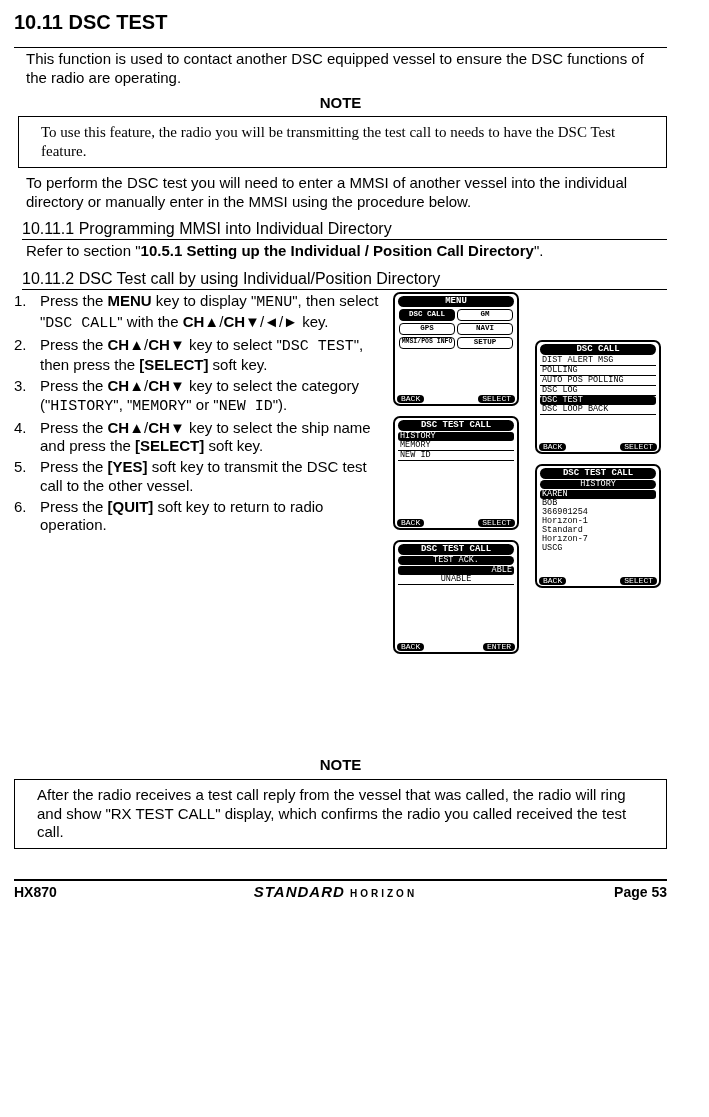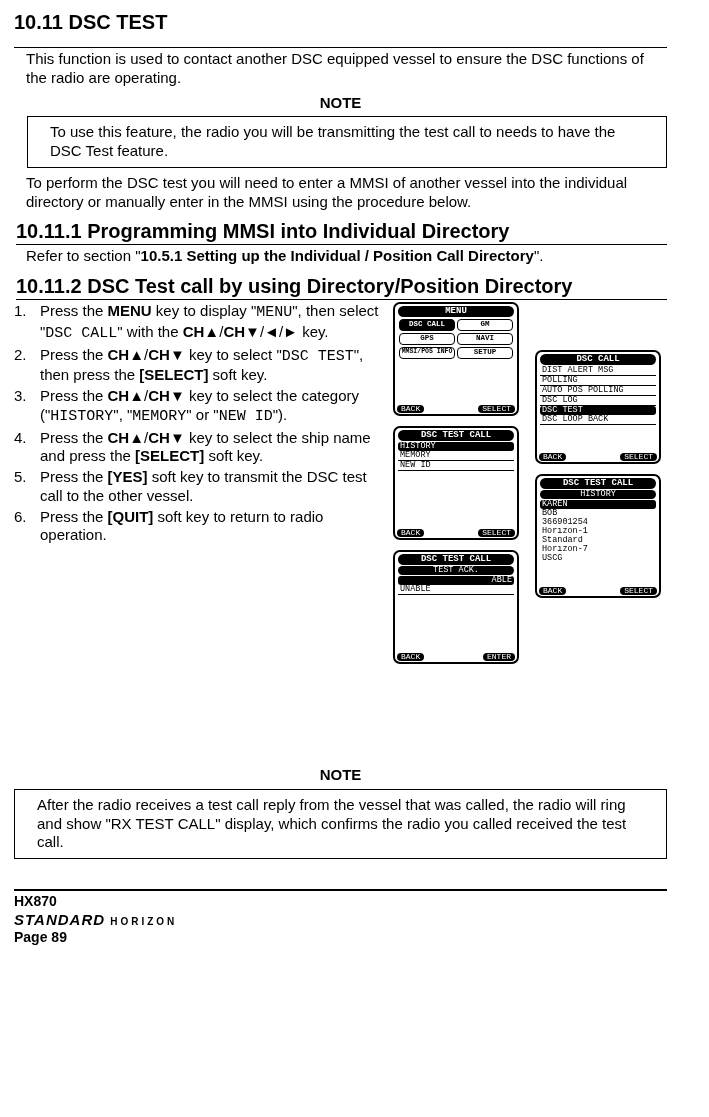--- a/index.html
+++ b/index.html
@@ -13,40 +13,41 @@
     line-height: 1.25;
   }
   .section-heading {
     font-size: 20px;
     font-weight: bold;
     border-bottom: 1px solid #000;
     margin: 0 0 2px 0;
     padding-bottom: 12px;
   }
   .sub-heading {
-    font-size: 20px;
-    font-weight: bold;
+    font-size: 16px;
+    font-weight: normal;
     border-bottom: 1px solid #000;
-    margin: 8px 0 2px 2px;
+    margin: 8px 0 2px 8px;
   }
   .para {
     font-size: 15px;
     margin: 2px 0 6px 12px;
   }
   .center-bold {
     text-align: center;
     font-weight: bold;
     font-size: 15px;
     margin: 4px 0 4px 0;
   }
   .note-box {
     border: 1.5px solid #000;
     padding: 6px 22px;
     font-size: 15px;
-    margin: 0 0 6px 13px;
+    margin: 0 0 6px 4px;
+    font-family: Liberation Serif, serif;
   }
   .content-row {
     display: flex;
     align-items: flex-start;
   }
   .steps-col {
     flex: 1 1 auto;
     padding-right: 8px;
   }
   .screens-col {
@@ -192,25 +193,24 @@
     font-size: 8px;
     padding: 1px 0;
   }
 
   
   .footer-line {
     border-top: 2px solid #000;
     margin-top: 30px;
     display: flex;
     justify-content: space-between;
-    align-items: flex-start;
+    align-items: flex-end;
     padding-top: 2px;
     font-size: 14px;
     font-weight: bold;
-    flex-direction: column;
   }
   .brand {
     font-family: Arial, sans-serif;
     font-weight: bold;
     font-style: italic;
     letter-spacing: 1px;
     font-size: 15px;
   }
   .brand-sub {
     font-size: 10px;
@@ -241,21 +241,21 @@
   <span>  </span>
   <span>Programming MMSI into Individual Directory</span>
 </div>
 <div class="para">
   <span>Refer to section "</span><b>10.5.1  Setting up the Individual / Position Call Directory</b><span>".</span>
 </div>
 
 <div class="sub-heading">
   <span>10.11.2</span>
   <span>  </span>
-  <span>DSC Test call by using Directory/Position Directory</span>
+  <span>DSC Test call by using Individual/Position Directory</span>
 </div>
 
 <div class="content-row">
   <div class="steps-col">
     <ol class="steps">
       <li>
           <span class="step-num">1.</span>
           <span class="step-body">Press the <b>MENU</b> key to display "<span class="code">MENU</span>", then select "<span class="code">DSC CALL</span>" with the <b>CH▲</b>/<b>CH▼</b>/<b>◄</b>/<b>►</b> key.</span>
         </li>
       <li>
@@ -337,21 +337,21 @@
       <div class="lcd-softkeys">
         <span class="softkey">BACK</span>
         <span class="softkey">SELECT</span>
       </div>
     </div>
 
     <div class="lcd lcd-ack">
       <div class="lcd-title">DSC TEST CALL</div>
       <div class="lcd-sub">TEST ACK.</div>
       <div class="lcd-row sel" style="text-align:right;">ABLE</div>
-      <div class="lcd-row" style="text-align:left;">UNABLE</div>
+      <div class="lcd-row" style="text-align:center;">UNABLE</div>
       <div class="lcd-softkeys">
         <span class="softkey">BACK</span>
         <span class="softkey">ENTER</span>
       </div>
     </div>
 
   </div>
 </div>
 
 <div style="height:40px;"></div>
@@ -360,14 +360,14 @@
 <div class="note-row">
   <div class="note-text">After the radio receives a test call reply from the vessel that was called, the radio will ring and show "RX TEST CALL" display, which confirms the radio you called received the test call.</div>
 </div>
 
 <div class="footer-line">
   <span>HX870</span>
   <span class="brand">
     <span>STANDARD</span>
     <span class="brand-sub">HORIZON</span>
   </span>
-  <span>Page 89</span>
+  <span>Page 53</span>
 </div>
 
 </body></html>

